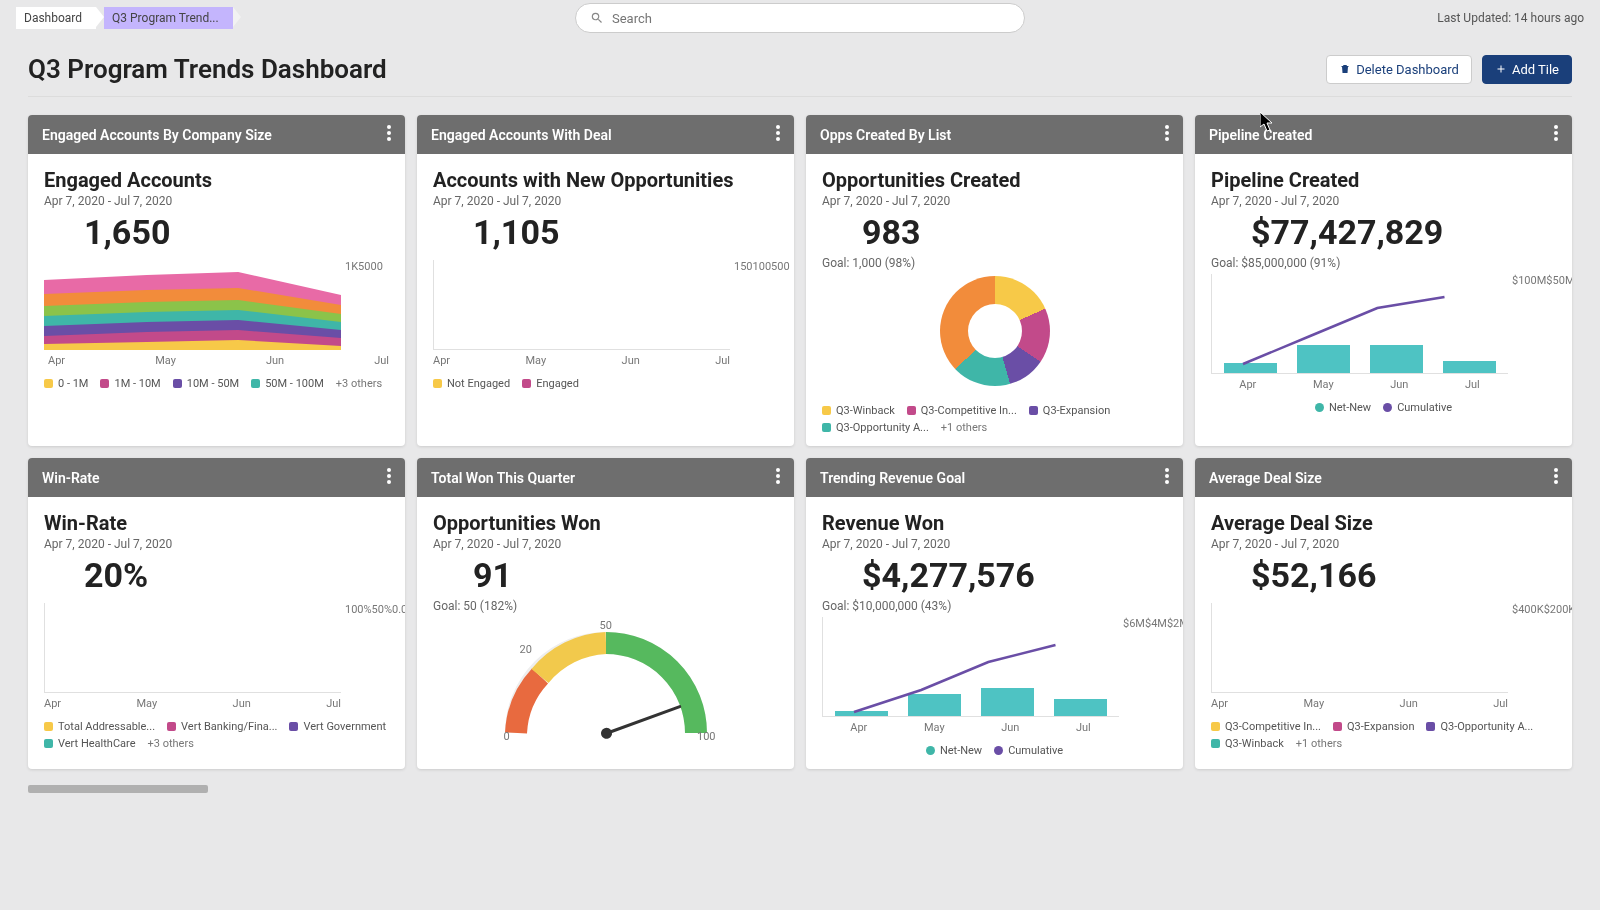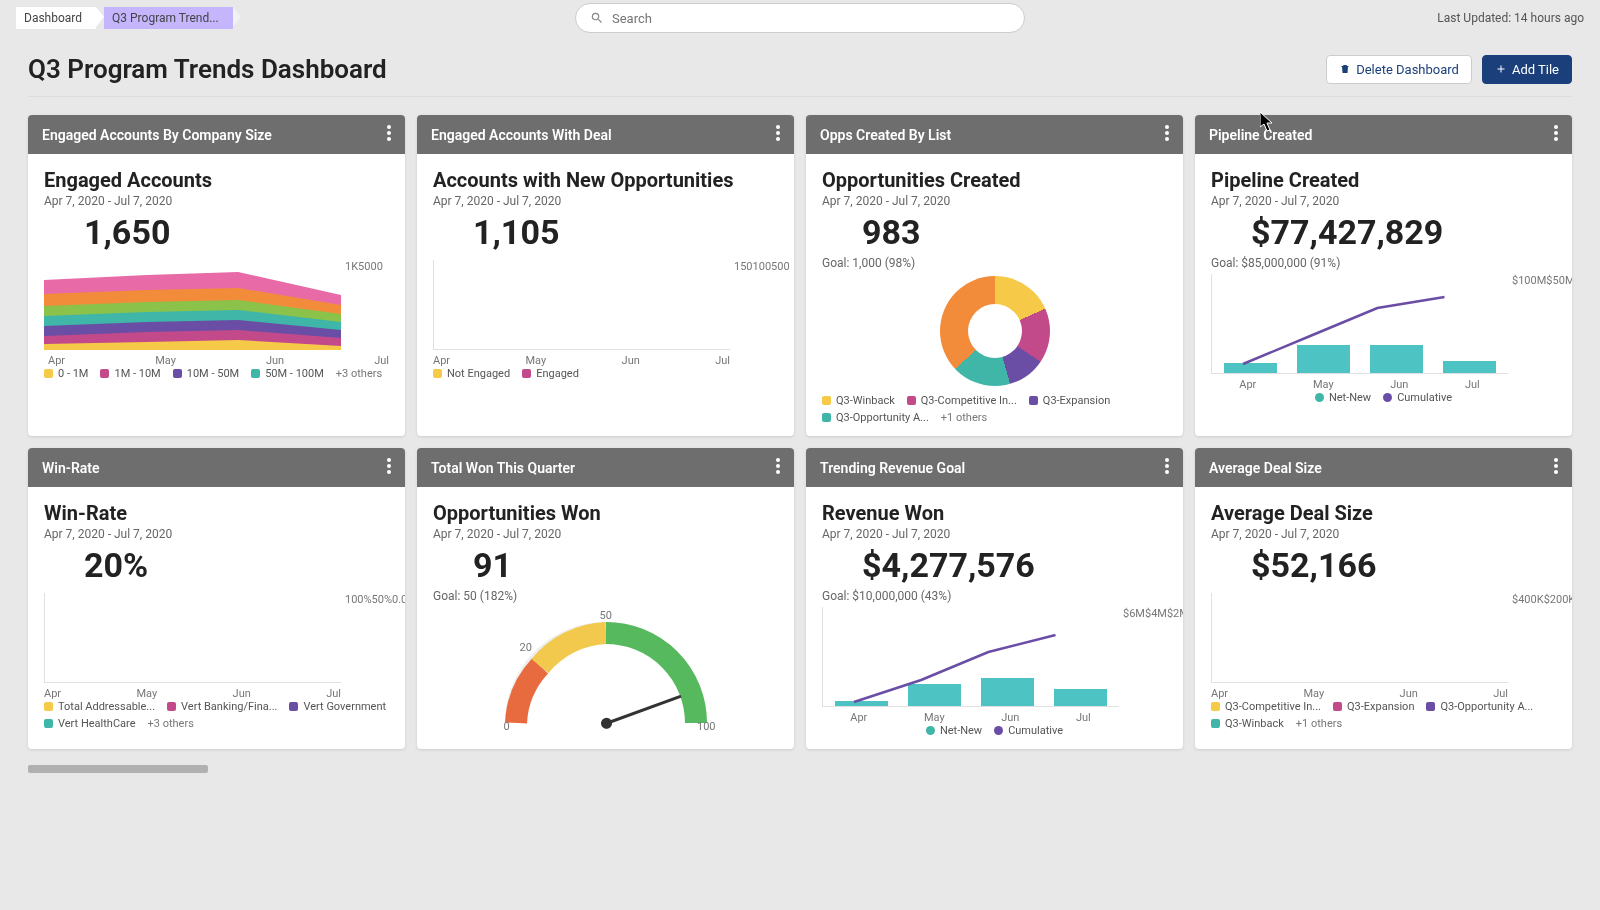--- a/index.html
+++ b/index.html
@@ -46,21 +46,21 @@
   .x-ticks { display: flex; justify-content: space-between; font-size: 11px; color: #777; margin-top: 4px; padding-right: 48px; }
   .x-ticks.full { padding-right: 0; padding-left: 4px; }
   .plot { position: relative; height: 90px; margin-right: 48px; border-left: 1px solid #e0e0e0; border-bottom: 1px solid #e0e0e0; }
   
   
   .bars { display: flex; align-items: flex-end; height: 100%; gap: 3px; padding: 0 2px; }
   .bar { flex: 1; display: flex; flex-direction: column-reverse; }
   .seg { width: 100%; }
   
   
-  .legend { display: flex; flex-wrap: wrap; gap: 4px 12px; font-size: 11px; color: #555; }
+  .legend { display: flex; flex-wrap: wrap; gap: 4px 12px; font-size: 11px; color: #555; margin-top: 10px; }
   .legend-item { display: inline-flex; align-items: center; gap: 5px; }
   .sw { width: 9px; height: 9px; border-radius: 2px; display: inline-block; }
   .sw.round { border-radius: 50%; }
   .legend-extra { color: #777; }
 
   
   .donut-wrap { display: flex; justify-content: center; margin: 6px 0 8px; }
   .donut { width: 110px; height: 110px; border-radius: 50%; position: relative; }
   .donut::after { content: ""; position: absolute; inset: 28px; background: #fff; border-radius: 50%; }
 
@@ -524,21 +524,21 @@
       <div class="metric-value">91</div>
       <div class="metric-goal">Goal: 50 (182%)</div>
       <div class="gauge-wrap">
         <svg width="220" height="120" viewBox="0 0 220 120">
           <path d="M20 110 A90 90 0 0 1 200 110" fill="none" stroke="#eee" stroke-width="22"></path>
           <path d="M20 110 A90 90 0 0 1 44 53" fill="none" stroke="#e86a3f" stroke-width="22"></path>
           <path d="M44 53 A90 90 0 0 1 110 20" fill="none" stroke="#f2c94c" stroke-width="22"></path>
           <path d="M110 20 A90 90 0 0 1 200 110" fill="none" stroke="#56b95e" stroke-width="22"></path>
         </svg>
         <span class="gauge-label" style="left:8px; bottom:0;">0</span>
-        <span class="gauge-label" style="left:24px; top:28px;">20</span>
+        <span class="gauge-label" style="left:24px; top:20px;">20</span>
         <span class="gauge-label" style="left:104px; top:-4px;">50</span>
         <span class="gauge-label" style="right:0; bottom:0;">100</span>
         <div class="needle"></div>
       </div>
     </div>
   </div>
 
   <div class="tile">
     <div class="tile-head">
         <span>Trending Revenue Goal</span>

